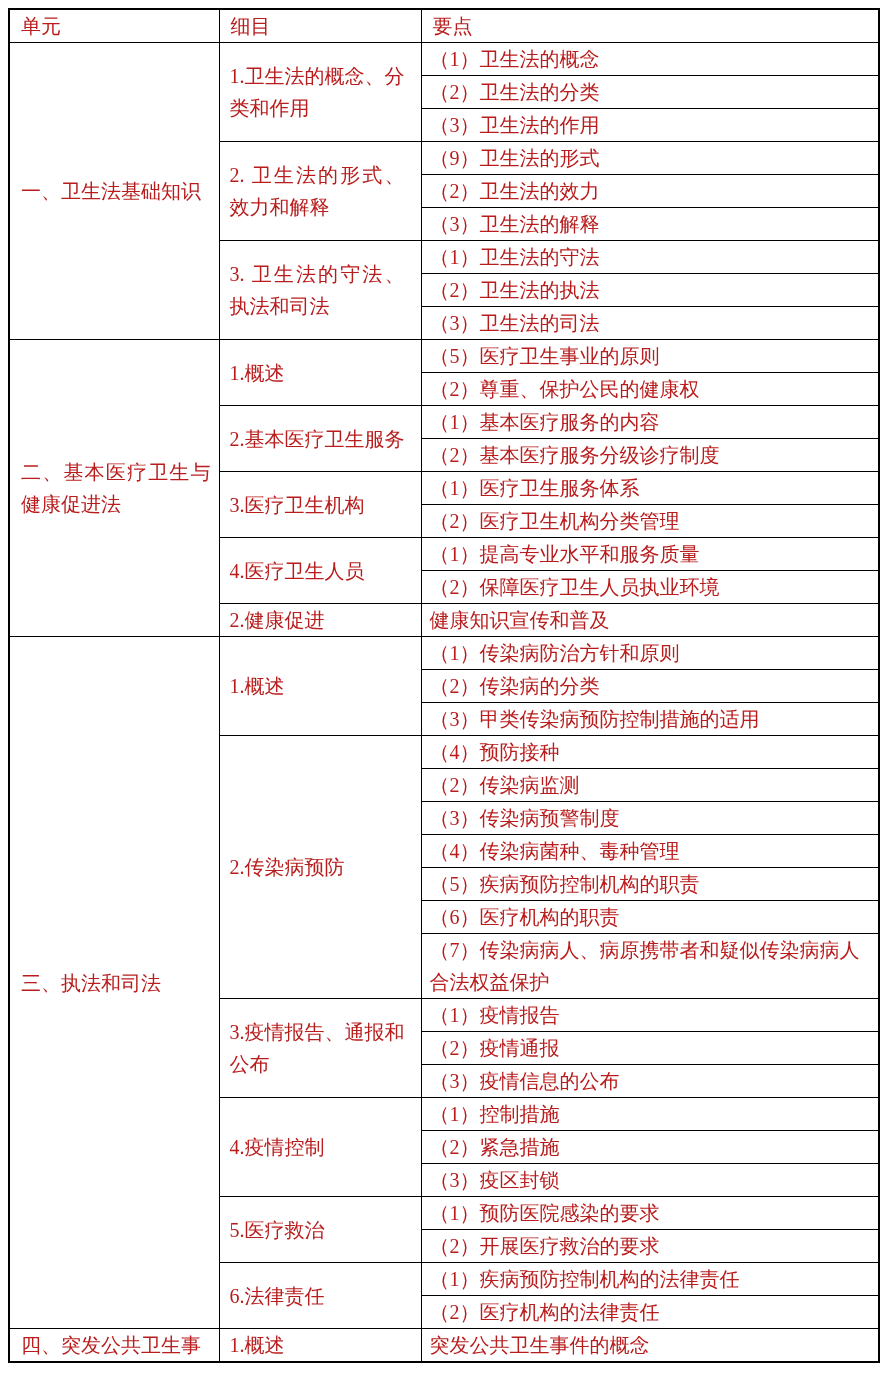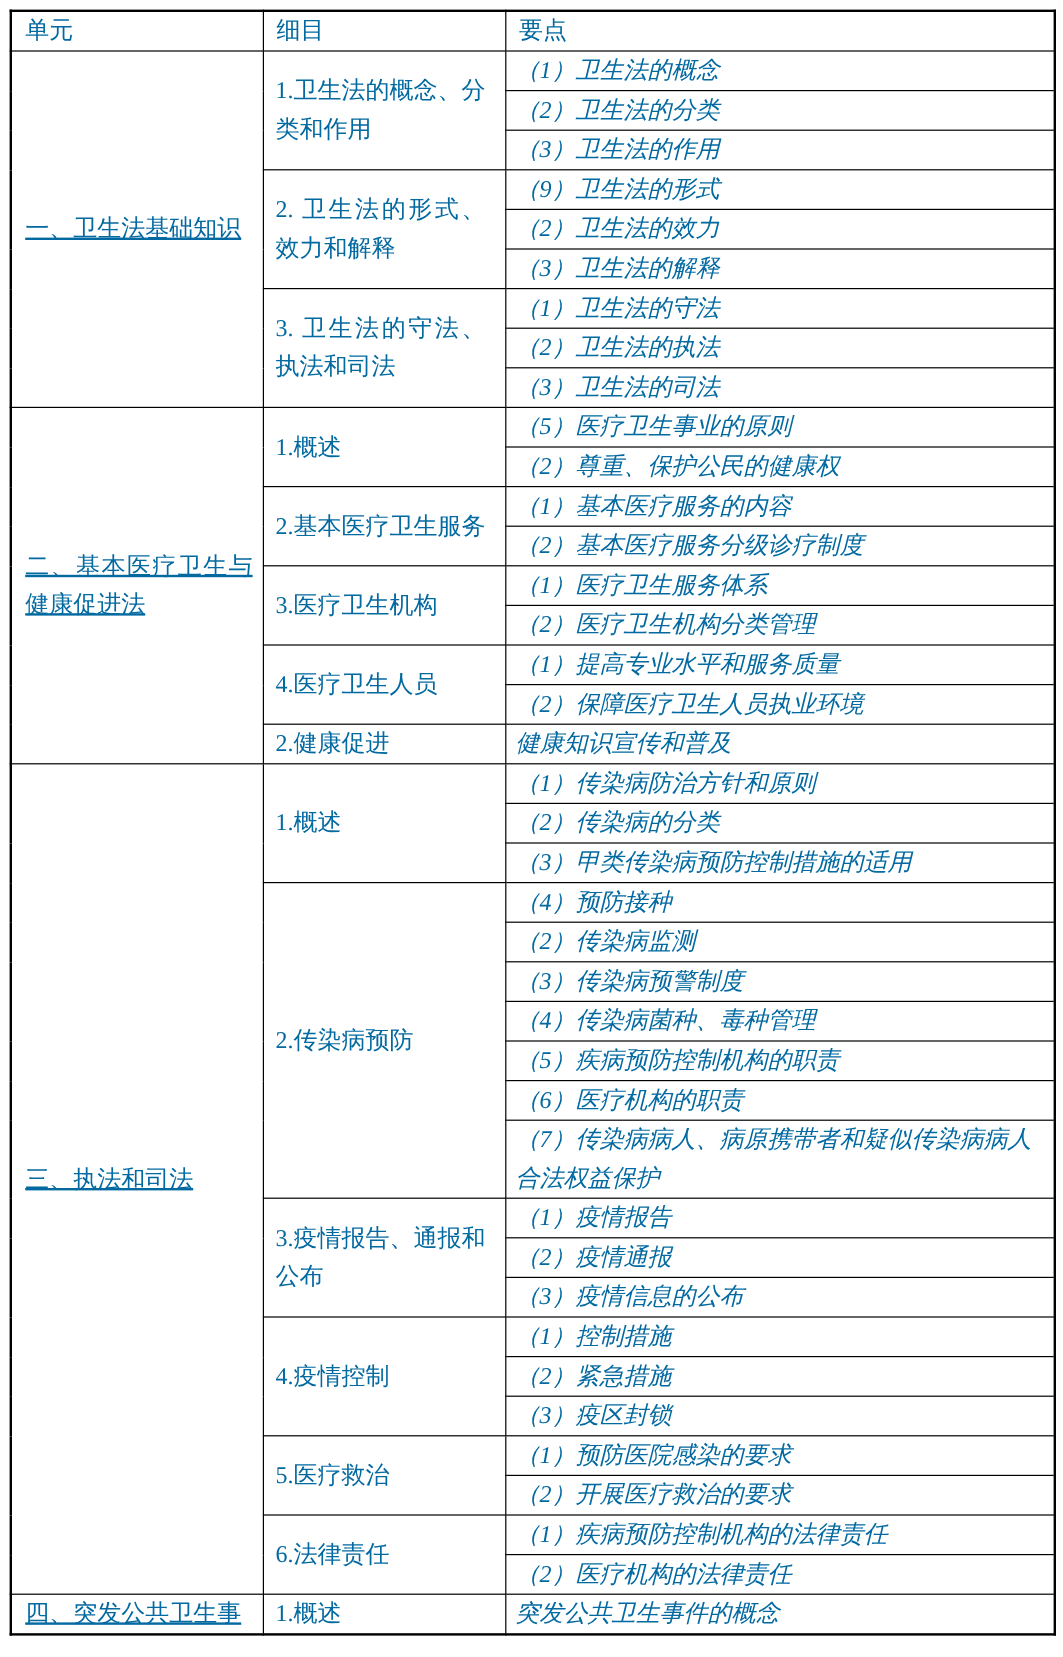--- a/index.html
+++ b/index.html
@@ -7,21 +7,21 @@
     padding: 0;
     background: #ffffff;
   }
   .page {
     width: 886px;
     height: 1381px;
     box-sizing: border-box;
     padding: 8px 10px 0 8px;
     background: #ffffff;
     font-family: "Liberation Serif", "DejaVu Serif", serif;
-    color: #0369a1;
+    color: #b91c1c;
     overflow: hidden;
   }
   table.syllabus {
     border-collapse: collapse;
     table-layout: fixed;
     width: 870px;
     border: 2px solid #000000;
   }
   col.col-unit   { width: 210px; }
   col.col-detail { width: 202px; }
@@ -37,32 +37,30 @@
   }
   th {
     text-align: left;
     padding: 0 8px 0 11px;
     height: 32px;
   }
   td.cell-unit {
     padding: 0 8px 0 11px;
     text-align: justify;
     text-justify: inter-character;
-    text-decoration: underline;
   }
   td.cell-detail {
     padding: 0 16px 0 10px;
     text-align: justify;
     text-justify: inter-character;
   }
   td.cell-point {
     padding: 0 8px 0 8px;
     text-align: left;
     height: 32px;
-    font-style: italic;
   }
 </style>
 </head>
 <body>
 
 <div class="page">
   <table class="syllabus">
     <colgroup>
       <col class="col-unit">
       <col class="col-detail">

